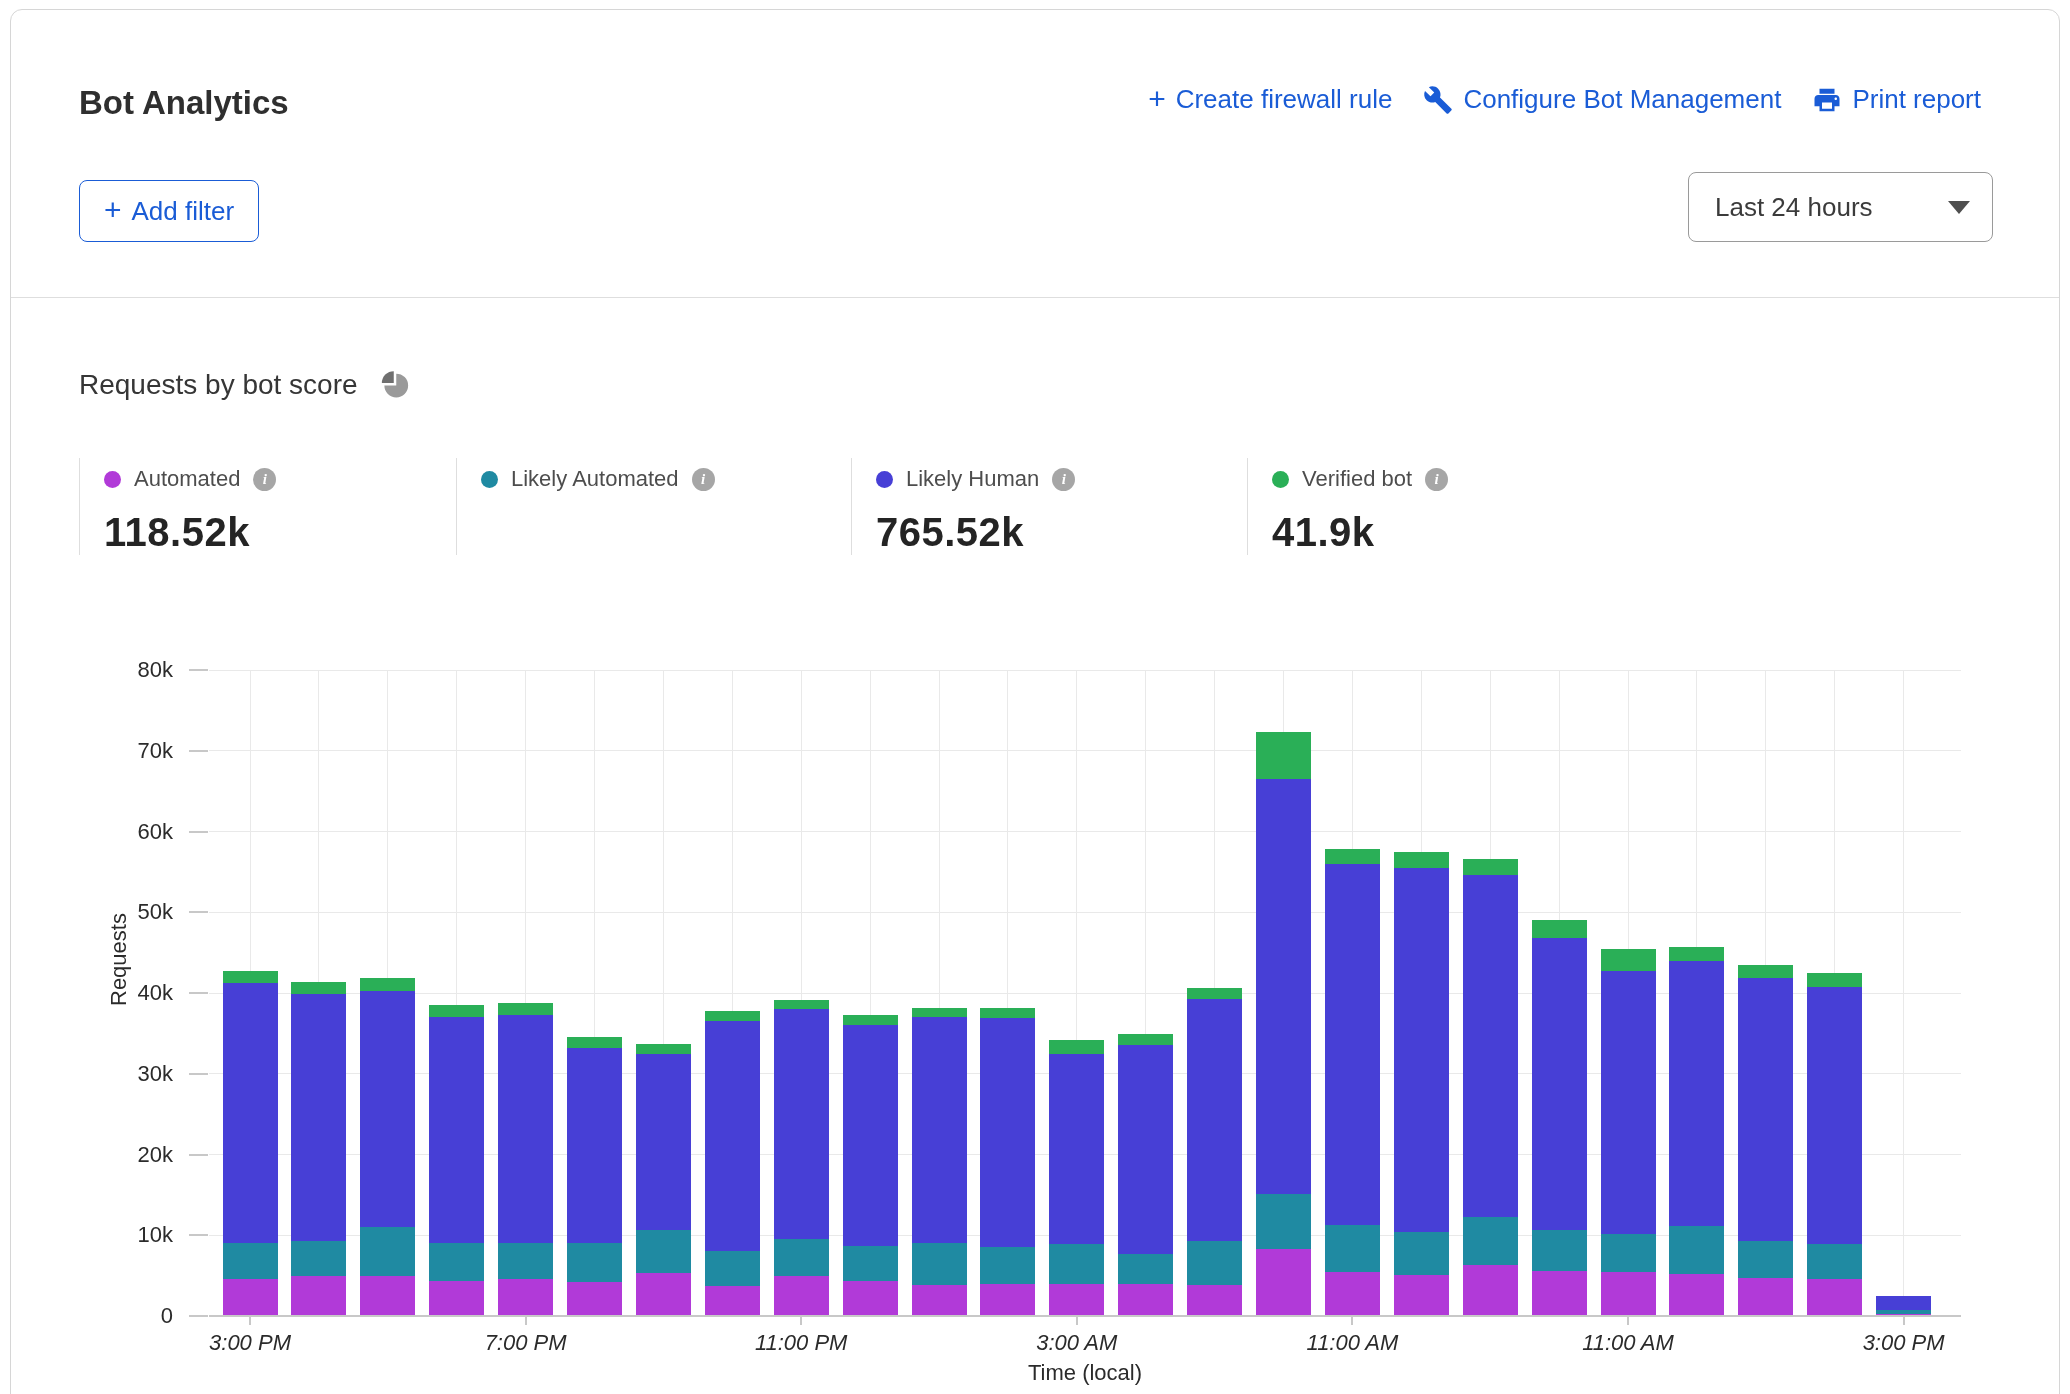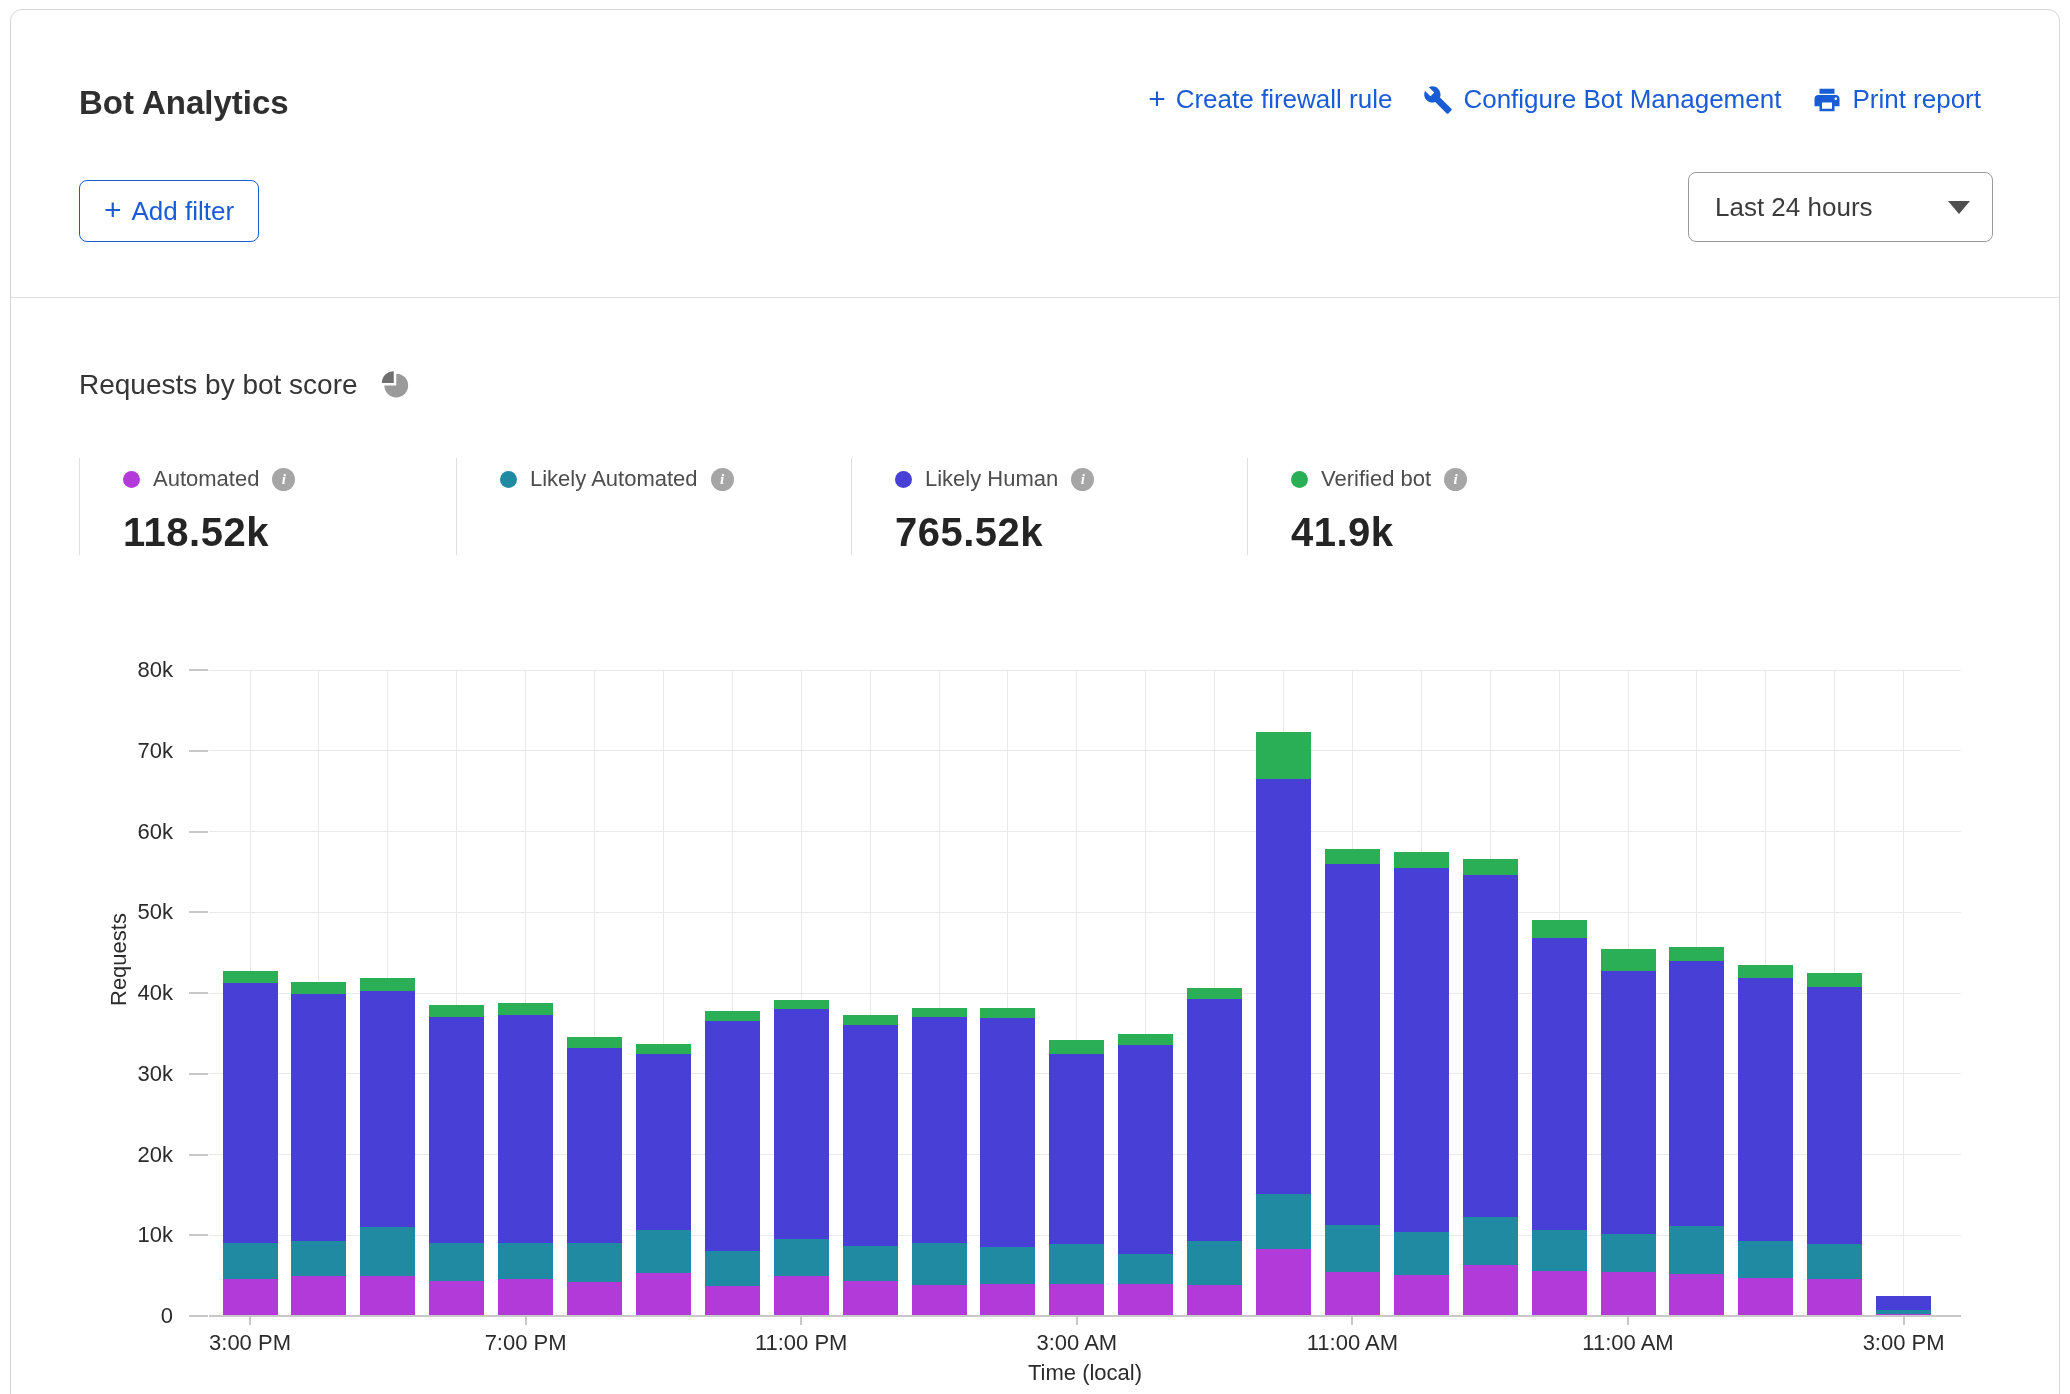--- a/index.html
+++ b/index.html
@@ -22,39 +22,39 @@
   .caret{width:0;height:0;border-left:11px solid transparent;border-right:11px solid transparent;
         border-top:13px solid #4f4f4f;}
   .header-divider{position:absolute;left:0;top:287px;width:100%;height:1px;background:#dedede;}
   
   .section-title-row{position:absolute;left:68px;top:358px;display:flex;align-items:center;gap:22px;}
   .section-title{font-size:28px;font-weight:400;color:#363636;}
   
   .stats{position:absolute;left:68px;top:448px;width:1992px;display:grid;
          grid-template-columns:377px 395px 396px 407px 417px;}
   .stat-col{padding-top:6px;}
-  .stat-col.with-border{border-left:1px solid #dedede;padding-left:43px;}
+  .stat-col.with-border{border-left:1px solid #dedede;padding-left:24px;}
   .stat-head{display:flex;align-items:center;gap:13px;height:30px;}
   .stat-label{font-size:22px;color:#4d4d4d;}
   .dot{width:17px;height:17px;border-radius:50%;flex:0 0 auto;}
   .info{width:23px;height:23px;border-radius:50%;background:#a6a6a6;color:#fff;font-size:15px;
         font-weight:700;display:flex;align-items:center;justify-content:center;cursor:pointer;
         font-family:"Liberation Serif","DejaVu Serif",serif;font-style:italic;}
   .stat-value{margin-top:16px;font-size:40px;font-weight:600;color:#242424;letter-spacing:.5px;}
   
   #plot{position:absolute;left:198px;top:660px;width:1752px;height:646px;}
   .gridline-h{position:absolute;left:0;width:100%;height:1px;background:#e9e9e9;}
   .gridline-v{position:absolute;top:0;width:1px;height:100%;background:#e9e9e9;}
   .axis-x{position:absolute;left:0;bottom:-1px;width:100%;height:2px;background:#c8c8c8;}
   .ytick{position:absolute;width:19px;height:2px;background:#c8c8c8;left:-20px;}
   .ytick-label{position:absolute;right:calc(100% + 36px);transform:translateY(-50%);
         font-size:22px;color:#2b2b2b;white-space:nowrap;}
   .xtick{position:absolute;top:100%;width:2px;height:9px;background:#c8c8c8;}
   .xtick-label{position:absolute;top:calc(100% + 14px);width:160px;text-align:center;
-        font-size:22px;color:#2b2b2b;}
+        font-size:22px;color:#2b2b2b;font-style:italic;}
   .bar{position:absolute;bottom:0;width:55px;display:flex;flex-direction:column-reverse;}
   .seg{width:100%;}
   .ylabel{position:absolute;left:62px;top:983px;transform:rotate(-90deg) translateX(50%);
         transform-origin:center;font-size:22px;color:#2b2b2b;white-space:nowrap;}
   .xlabel{position:absolute;left:198px;top:1350px;width:1752px;text-align:center;
         font-size:22px;color:#2b2b2b;}
 </style>
 </head>
 <body>
 

